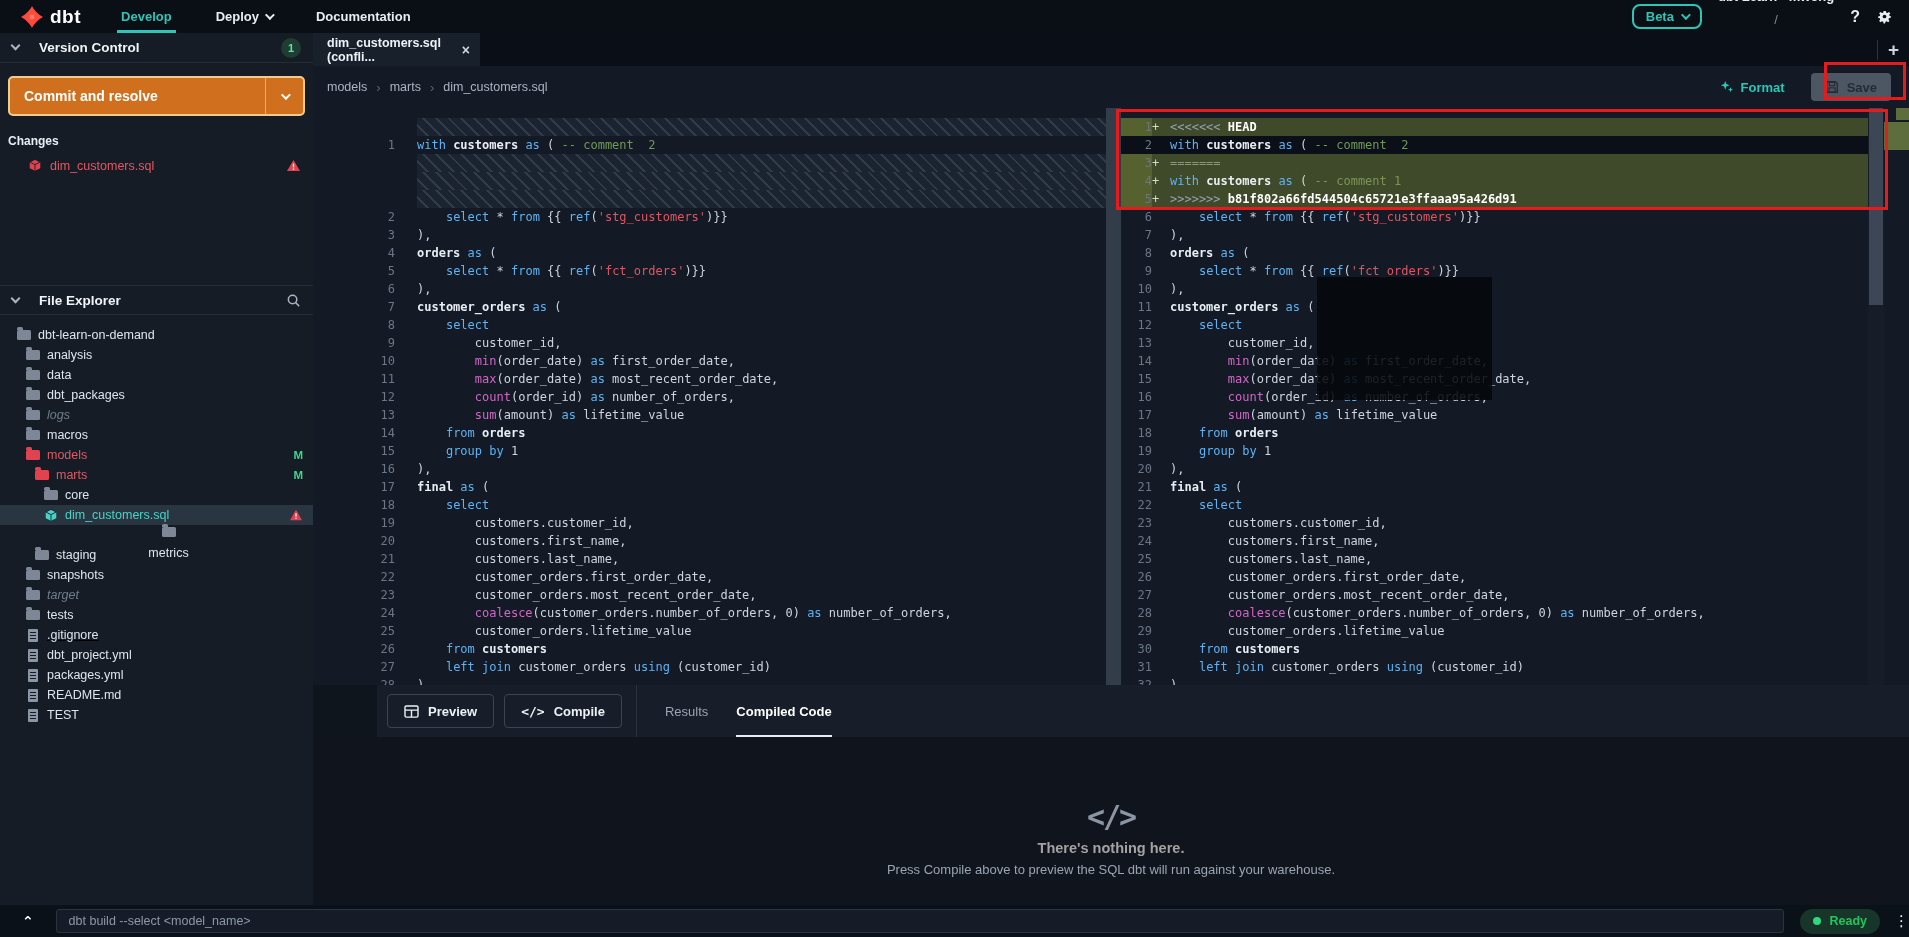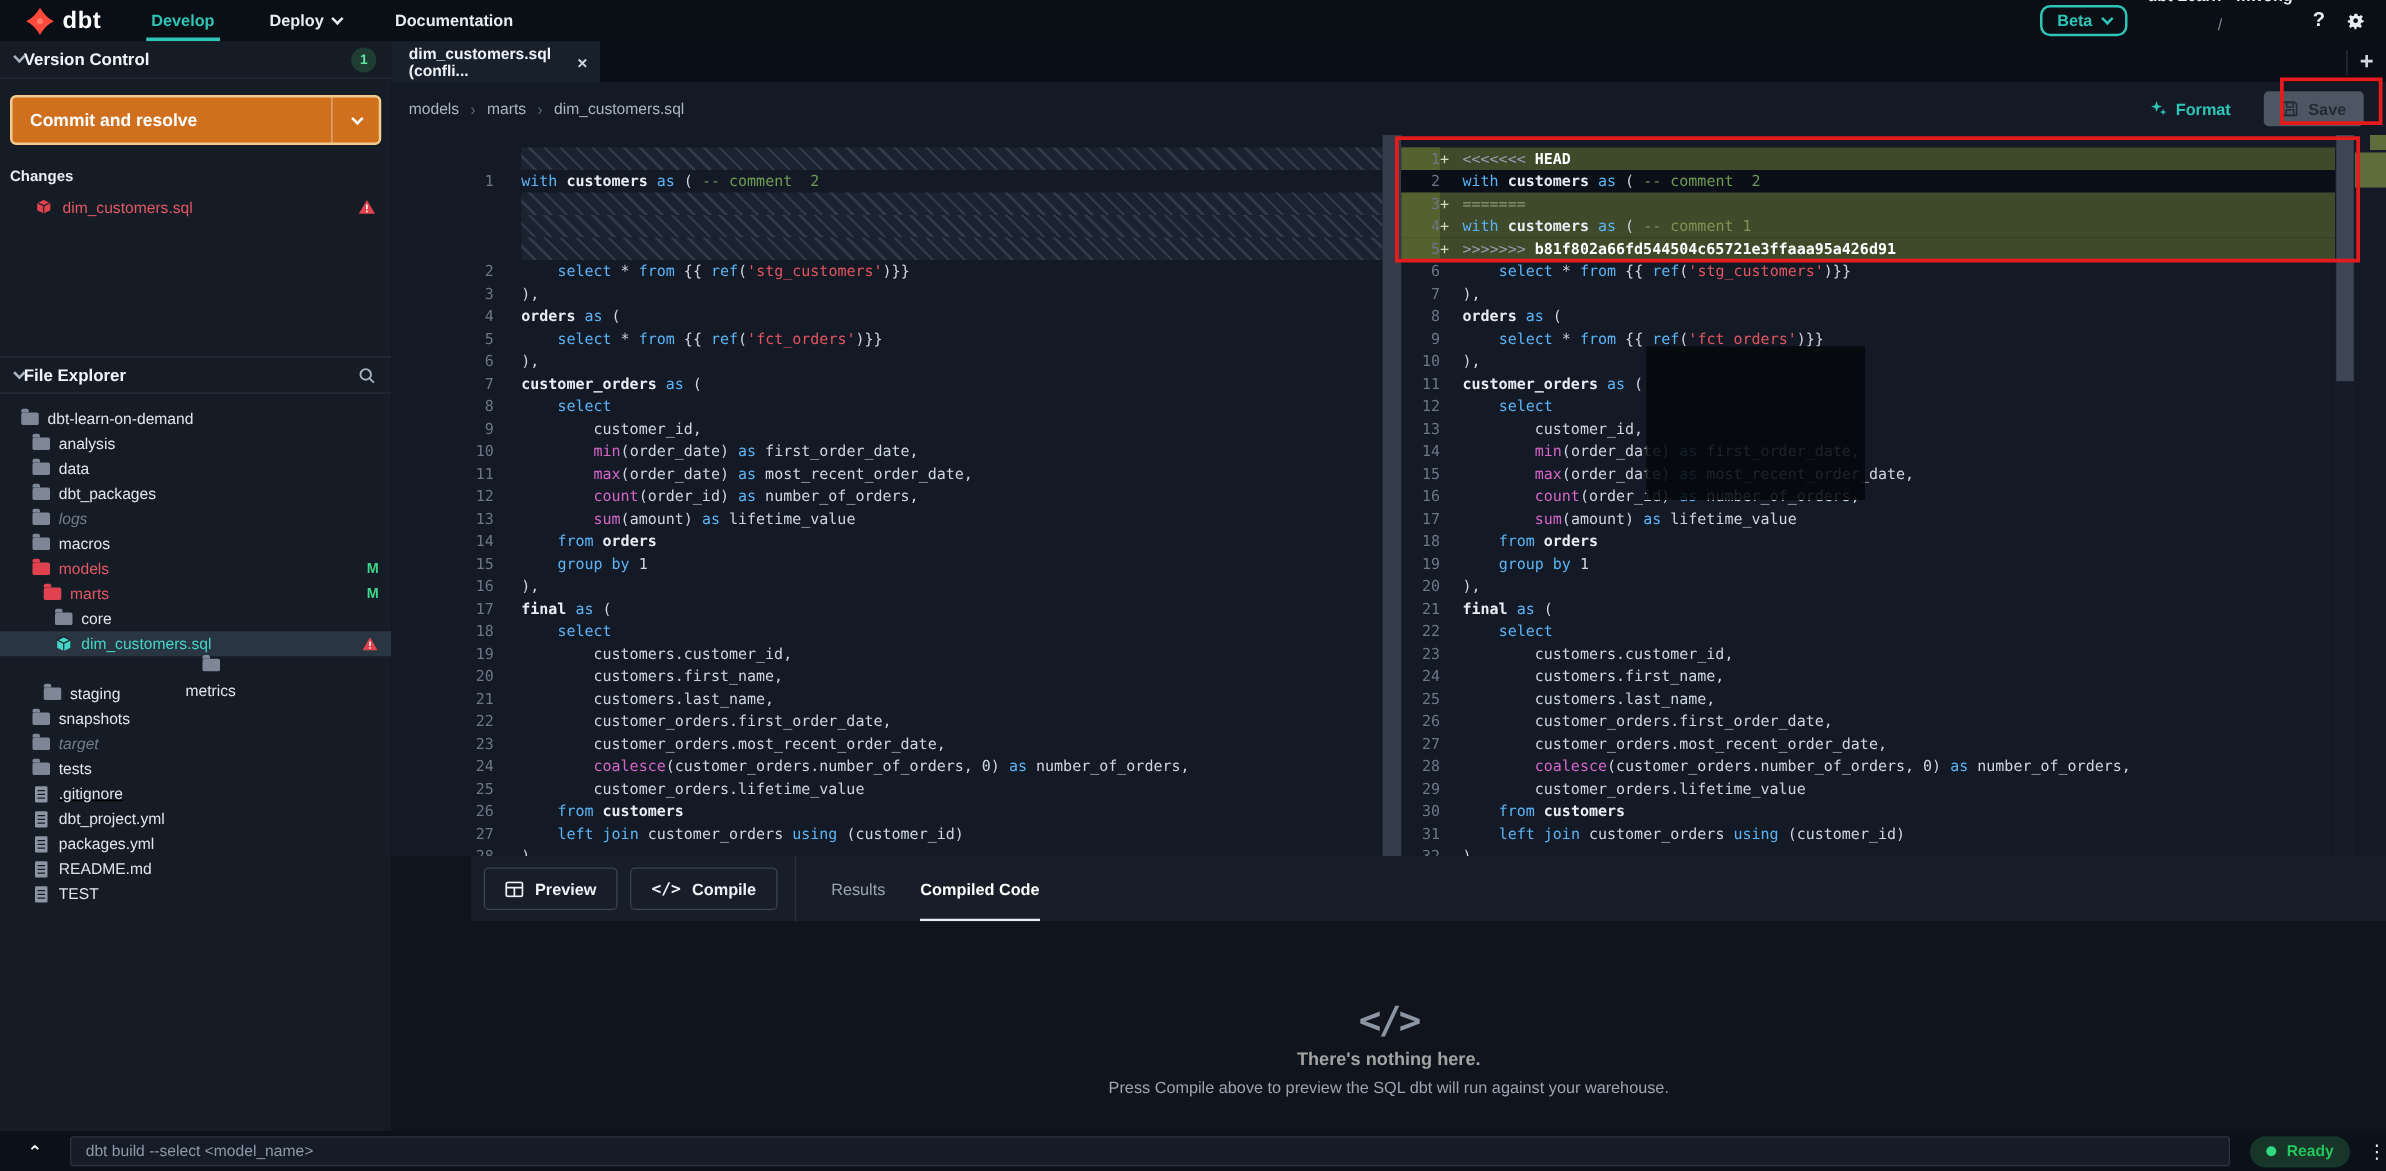--- a/index.html
+++ b/index.html
@@ -24,21 +24,21 @@
   #project-picker .proj { font-weight:bold; }
   #project-picker .sep { color:#7d8795; }
   #project-picker .env { color:#cdd5df; }
   .nav-icon { color:#e8edf3; font-size:16px; font-weight:bold; }
 
   
   #sidebar { position:absolute; left:0; top:33px; width:313px; height:872px; background:#151c26; }
   #branch-row { height:33px; display:flex; align-items:center; padding:0 12px; gap:8px;
                 border-bottom:1px solid #232c38; background:#151c26; }
   #branch-row .label { color:#cdd5df; font-size:12.5px; flex:1; }
-  .sec-header { height:30px; display:flex; align-items:center; gap:0; padding:0 12px;
+  .sec-header { height:30px; display:flex; align-items:center; gap:20px; padding:0 12px;
                 border-bottom:1px solid #232c38; }
   .sec-header .title { color:#f0f3f7; font-weight:bold; font-size:13.5px; flex:1; }
   .chev-w { display:inline-block; width:7px; height:7px; border-right:2px solid #aab4c2;
             border-bottom:2px solid #aab4c2; transform:rotate(45deg); margin-top:-4px; }
   #vc-badge { width:20px; height:20px; border-radius:50%; background:#1f3d33; color:#5fe3a1;
               font-size:11px; font-weight:bold; display:flex; align-items:center; justify-content:center; }
   #commit-btn { margin:13px 8px 0 8px; height:40px; background:#d0701f; border:2px solid #f0cd8d;
                 border-radius:5px; display:flex; align-items:stretch; color:#fff; cursor:pointer; }
   #commit-btn .main { flex:1; display:flex; align-items:center; padding-left:14px; font-weight:bold; font-size:14px; }
   #commit-btn .drop { width:38px; border-left:1px solid rgba(255,255,255,.45); display:flex; align-items:center; justify-content:center; }

